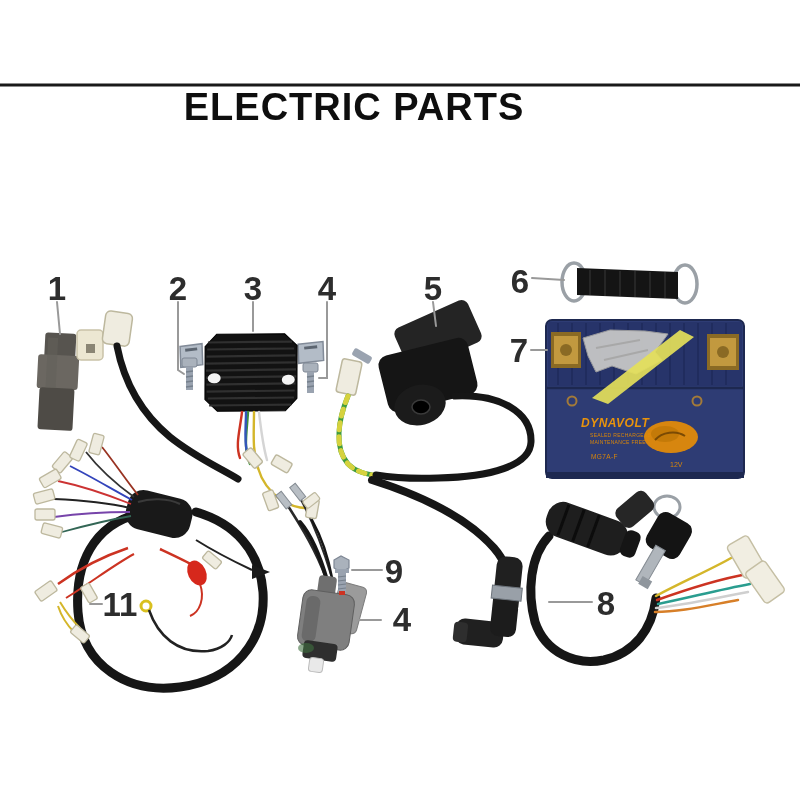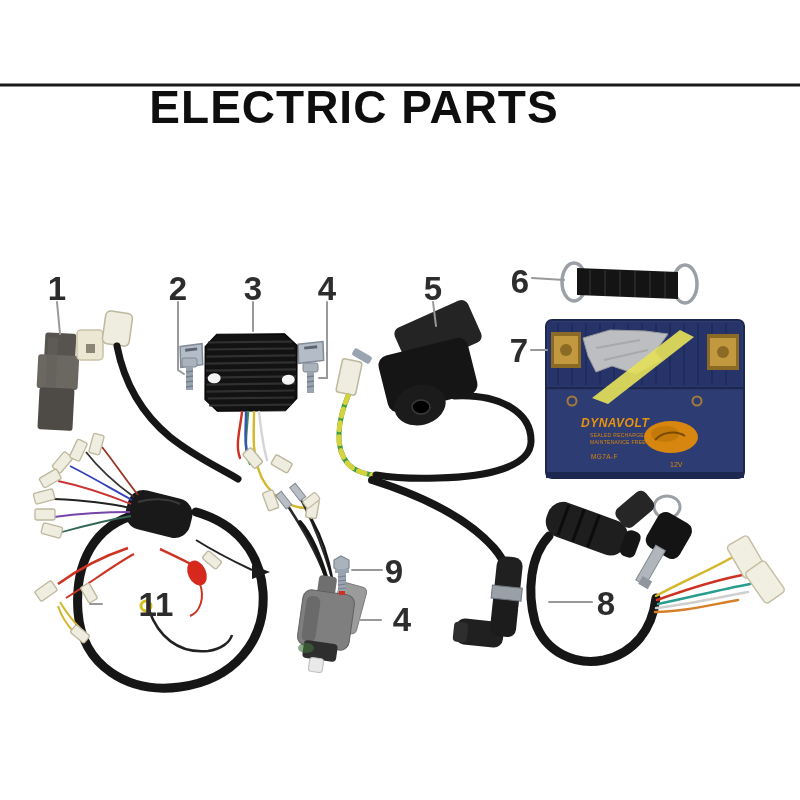--- a/index.html
+++ b/index.html
@@ -2,21 +2,21 @@
 <html><head>
 <meta charset="utf-8">
 <style>
   html,body { margin:0; padding:0; background:#fff; }
   #page {
     position:relative; width:800px; height:800px; background:#ffffff;
     font-family:"Liberation Sans", sans-serif; overflow:hidden;
   }
   #title {
     position:absolute; left:354px; top:107px; transform:translate(-50%,-50%);
-    font-weight:700; font-size:46px; letter-spacing:1px; color:#0e0e0e;
+    font-weight:700; font-size:38px; letter-spacing:1px; color:#0e0e0e;
     white-space:nowrap;
   }
   .part-label {
     position:absolute; transform:translate(-50%,-50%);
     font-weight:700; font-size:33px; color:#2d2d2d; line-height:1;
   }
   svg { position:absolute; left:0; top:0; }
   svg text { font-family:"Liberation Sans", sans-serif; }
 </style>
 </head>
@@ -319,15 +319,15 @@
   <div class="part-label" style="left:57px;  top:288px;">1</div>
   <div class="part-label" style="left:178px; top:288px;">2</div>
   <div class="part-label" style="left:253px; top:288px;">3</div>
   <div class="part-label" style="left:327px; top:288px;">4</div>
   <div class="part-label" style="left:433px; top:288px;">5</div>
   <div class="part-label" style="left:520px; top:281px;">6</div>
   <div class="part-label" style="left:519px; top:350px;">7</div>
   <div class="part-label" style="left:606px; top:603px;">8</div>
   <div class="part-label" style="left:394px; top:571px;">9</div>
   <div class="part-label" style="left:402px; top:619px;">4</div>
-  <div class="part-label" style="left:120px; top:604px;margin-left:36px;">11</div>
+  <div class="part-label" style="left:120px; top:604px;">11</div>
 
 </div>
 
 </body></html>

